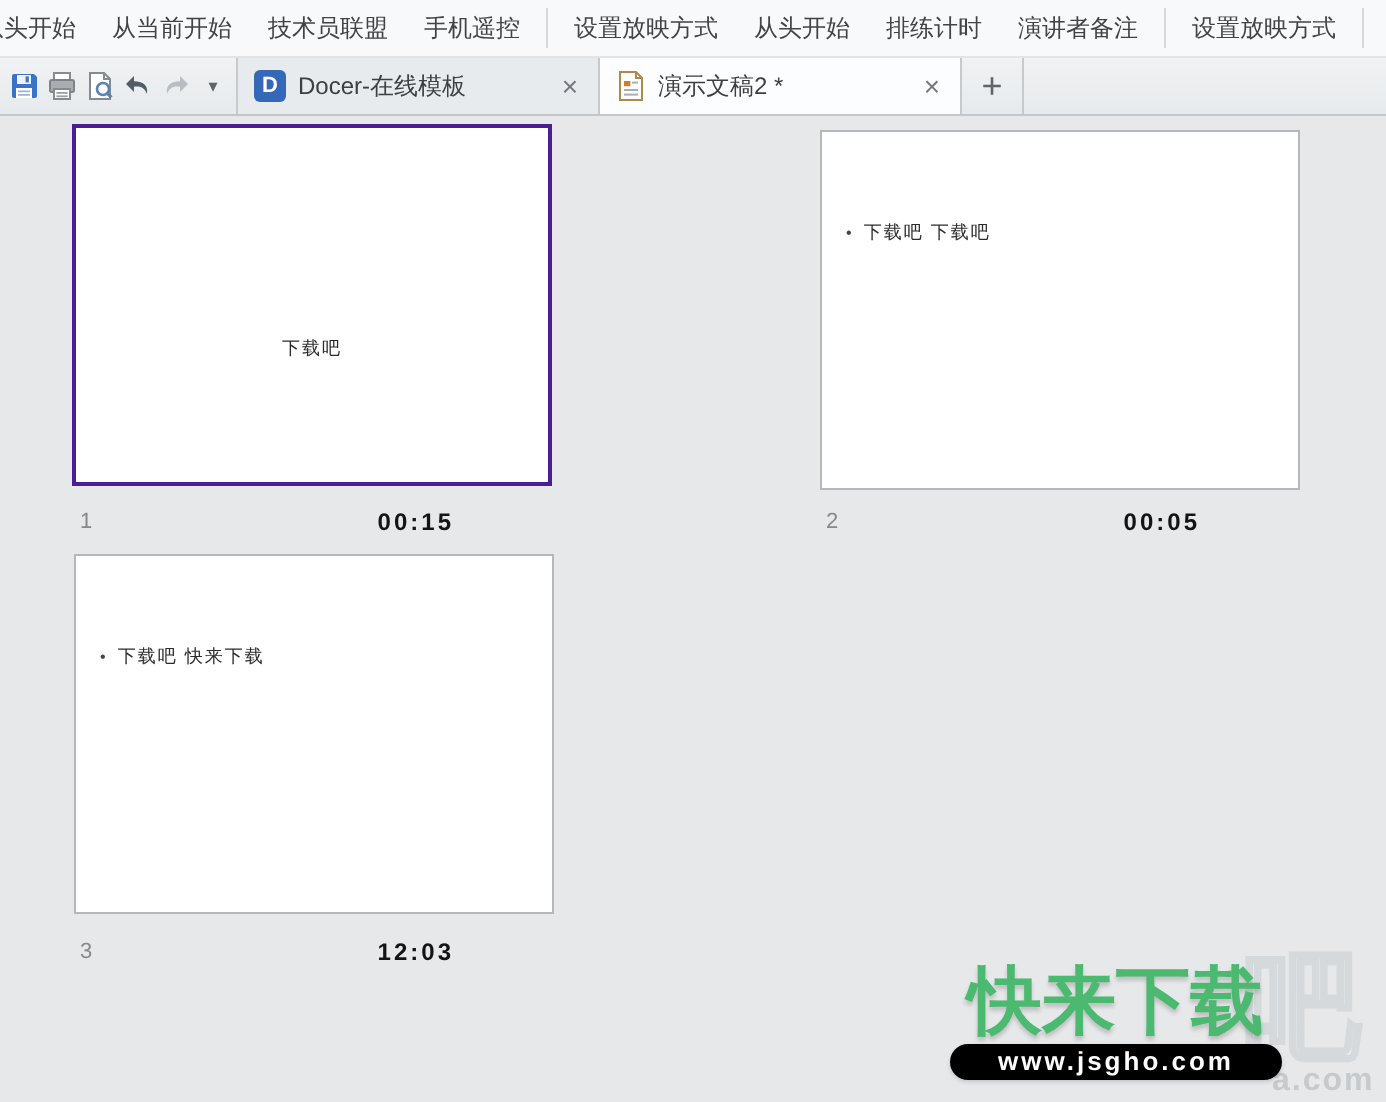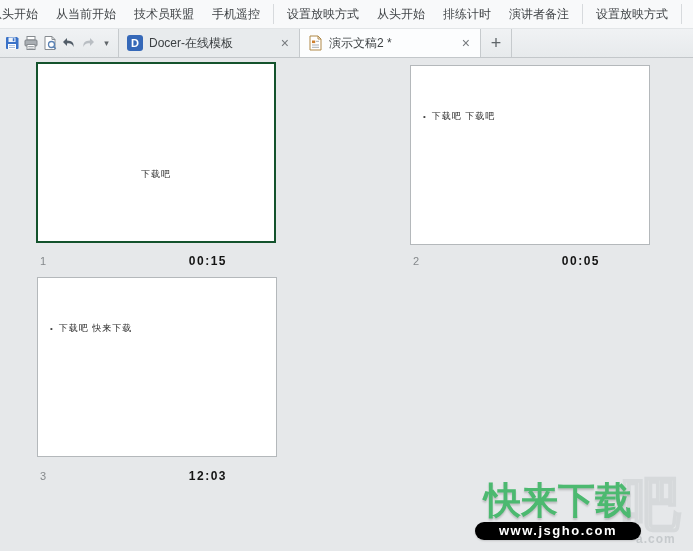--- a/index.html
+++ b/index.html
@@ -37,21 +37,21 @@
   .docer-badge{
     width:16px;height:16px;background:#3568b8;border-radius:3px;flex:none;
     color:#fff;font-weight:bold;font-size:11px;display:flex;align-items:center;justify-content:center;
   }
   .newtab-btn{width:30px;display:flex;align-items:center;justify-content:center;
     font-size:18px;color:#5f6569;border-right:1px solid #c6cacd;}
   .tab-row-fill{flex:1;}
   
   .content{position:absolute;left:0;top:58px;width:693px;height:493px;background:#e6e8ea;}
   .slide-thumb{position:absolute;background:#ffffff;box-sizing:content-box;}
-  .thumb-1{left:36px;top:4px;width:236px;height:177px;border:2px solid #14532d;}
+  .thumb-1{left:36px;top:4px;width:236px;height:177px;border:2px solid #4c1d95;}
   .thumb-2{left:410px;top:7px;width:238px;height:178px;border:1px solid #b4b8bb;}
   .thumb-3{left:37px;top:219px;width:238px;height:178px;border:1px solid #b4b8bb;}
   .slide-title-text{
     position:absolute;top:104px;left:0;width:100%;text-align:center;
     font-size:9px;color:#2b2b2b;letter-spacing:1px;
   }
   .slide-bullet{position:absolute;top:44px;left:12px;font-size:9px;color:#2b2b2b;
     display:flex;align-items:center;gap:5px;letter-spacing:1px;}
   .bullet-dot{font-size:8px;color:#444;}
   .slide-caption{position:absolute;width:240px;height:16px;display:flex;align-items:center;font-size:11px;}
@@ -59,21 +59,21 @@
   .cap-2{left:411px;top:195px;}
   .cap-3{left:38px;top:410px;}
   .slide-num{color:#85898c;padding-left:2px;}
   .slide-time{margin-left:auto;margin-right:51px;font-weight:bold;color:#141414;
     font-size:12px;letter-spacing:1.5px;}
   
   .ghost-char{
     position:absolute;left:622px;top:414px;font-size:58px;font-weight:bold;
     color:#eceeef;-webkit-text-stroke:2px #d6d9db;z-index:1;line-height:1.1;
   }
-  .ghost-suffix{position:absolute;left:636px;top:474px;font-size:12px;font-weight:bold;
+  .ghost-suffix{position:absolute;left:636px;top:474px;font-size:16px;font-weight:bold;
     color:#c6cacd;z-index:1;letter-spacing:1px;}
   .watermark{position:absolute;left:461px;top:424px;width:194px;text-align:center;z-index:2;}
   .wm-title{
     font-size:37px;font-weight:bold;color:#4cb970;line-height:1.05;
     text-shadow:0 2px 2px rgba(0,0,0,0.18);white-space:nowrap;
   }
   .wm-pill{
     margin:1px auto 0;width:166px;background:#000000;border-radius:10px;
     color:#ffffff;font-weight:bold;font-size:13px;letter-spacing:1.5px;
     padding:1px 0 2px;box-shadow:0 1px 2px rgba(0,0,0,0.15);

